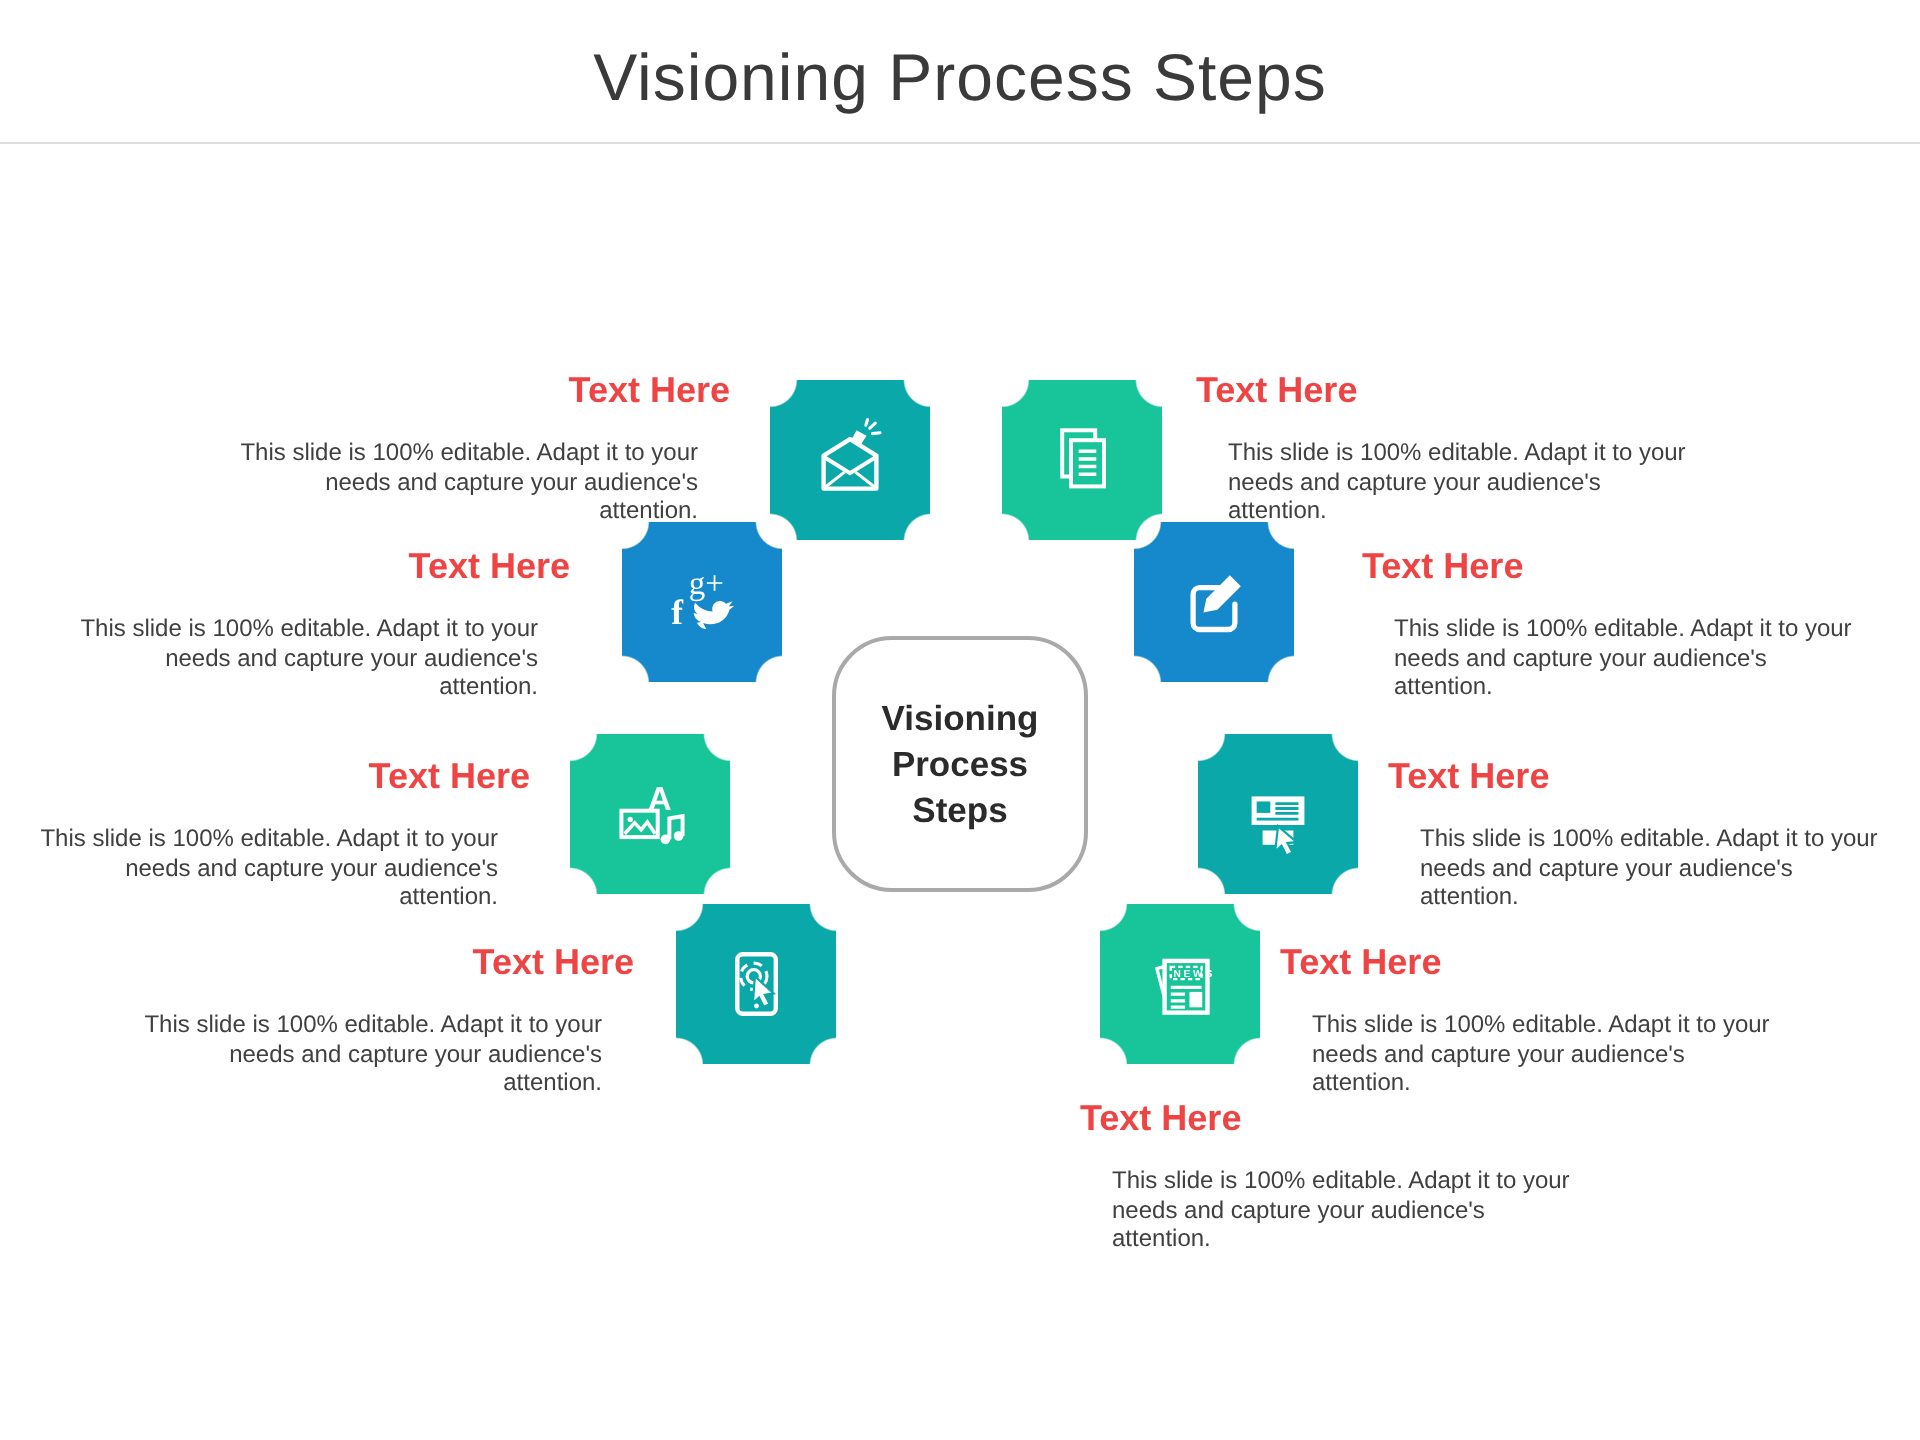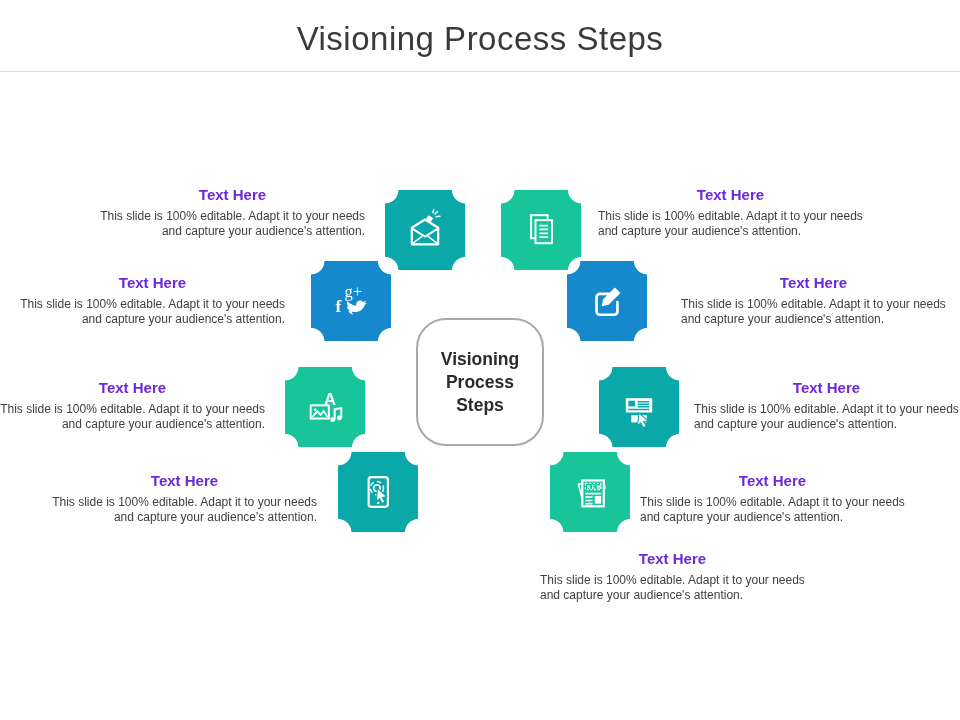--- a/index.html
+++ b/index.html
@@ -25,22 +25,22 @@
   .b5{left:285px;top:367px;} .b6{left:599px;top:367px;}
   .b7{left:338px;top:452px;} .b8{left:550px;top:452px;}
   .b9{left:446px;top:497px;}
 
   .center-box{position:absolute;left:416px;top:318px;width:128px;height:128px;
     border:2px solid #a9a9a9;border-radius:30px;background:#fff;box-sizing:border-box;
     display:flex;align-items:center;justify-content:center;text-align:center;}
   .center-box span{font-size:17.5px;font-weight:bold;color:#2b2b2b;line-height:23px;width:100px;}
 
   .tb{position:absolute;width:265px;color:#404040;}
-  .tb h3{margin:0 0 6px 0;font-size:15px;line-height:16px;font-weight:bold;color:#6d28d9;text-align:center;}
-  .tb p{margin:0;font-size:12px;line-height:14.5px;}
+  .tb h3{margin:0 0 6px 0;font-size:18px;line-height:16px;font-weight:bold;color:#ef4444;}
+  .tb p{margin:16px;font-size:12px;line-height:14.5px;}
   .ra{text-align:right;}
   .tb1{left:100px;top:187px;} .tb2{left:598px;top:187px;}
   .tb3{left:20px; top:275px;} .tb4{left:681px;top:275px;}
   .tb5{left:0px;  top:380px;} .tb6{left:694px;top:380px;}
   .tb7{left:52px; top:473px;} .tb8{left:640px;top:473px;}
   .tb9{left:540px;top:551px;}
 </style>
 </head>
 <body>
 

